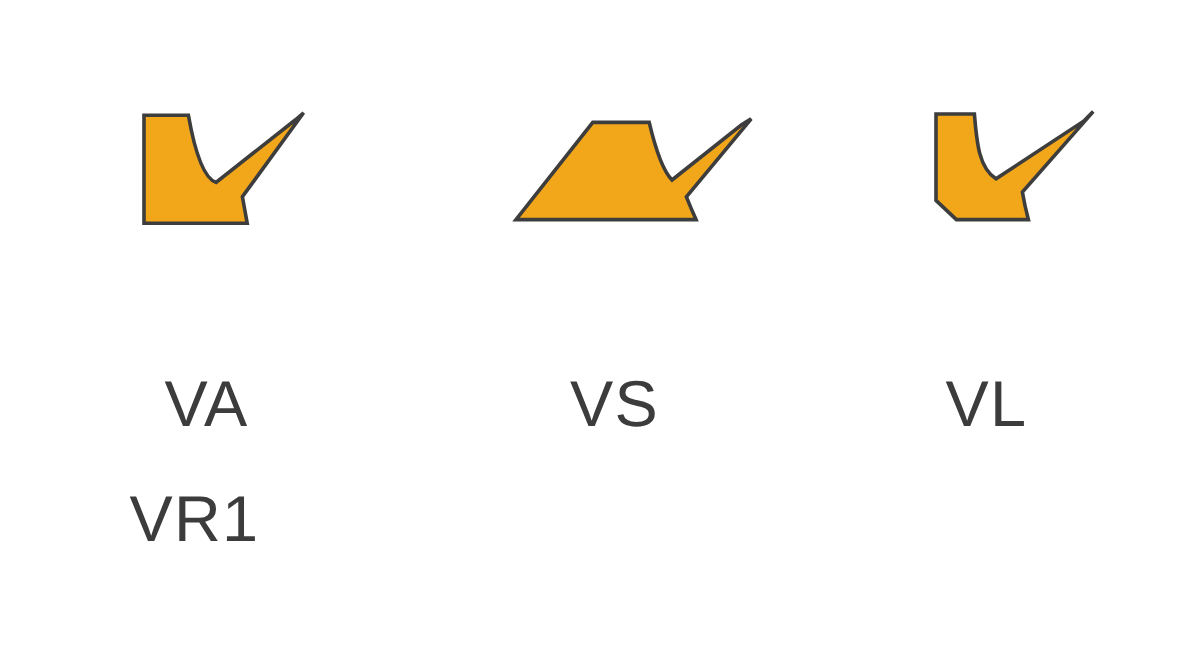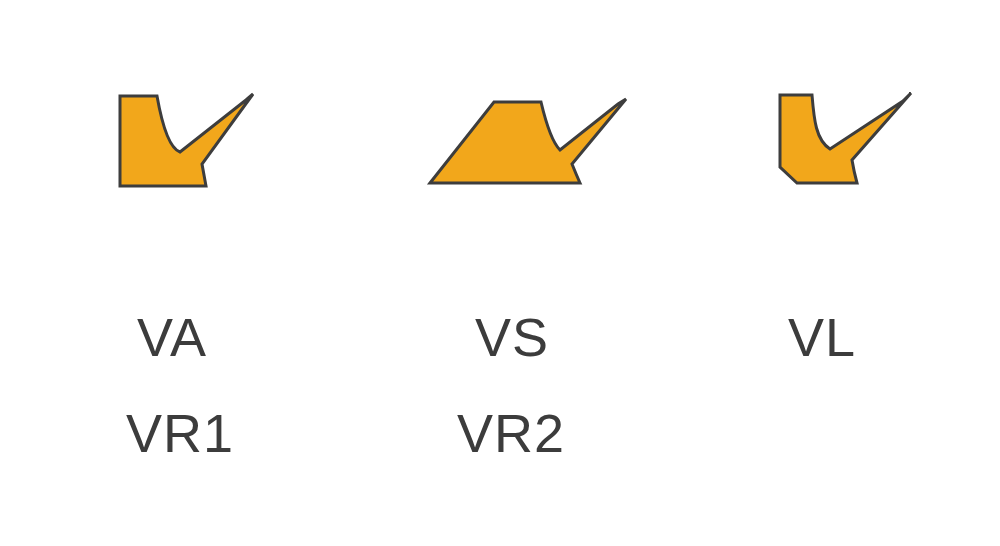--- a/index.html
+++ b/index.html
@@ -48,16 +48,15 @@
 
     <path class="seal-shape" d="M430 183 L494 102 L541 102 Q550 140 560 150 L618 104 L626 99 L572 164 Q576 174 580 183 Z"></path>
 
     <path class="seal-shape" d="M780 95 L812 95 C814 120 816 140 830 149 L903 101 L911 93 L852 160 Q854 172 857 183 L797 183 L780 167 Z"></path>
   </svg>
 
   <span class="lbl" style="left:172px; top:310px">VA</span>
   <span class="lbl" style="left:822px; top:310px">VL</span>
   <span class="lbl" style="left:512px; top:310px">VS</span>
 
-  <span class="lbl" style="left:180px; top:406px">VR1</span>
-  <span class="lbl" style="left:511px; top:406px">VR2</span>
+  <span class="lbl" style="left:162px; top:406px">VR1</span>
 
 </div>
 
 </body></html>

